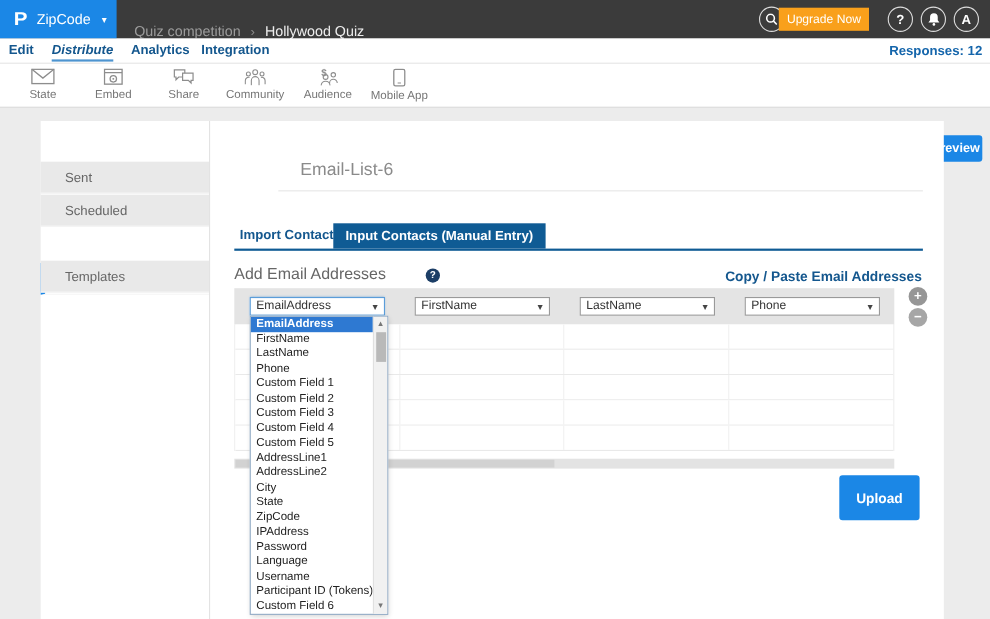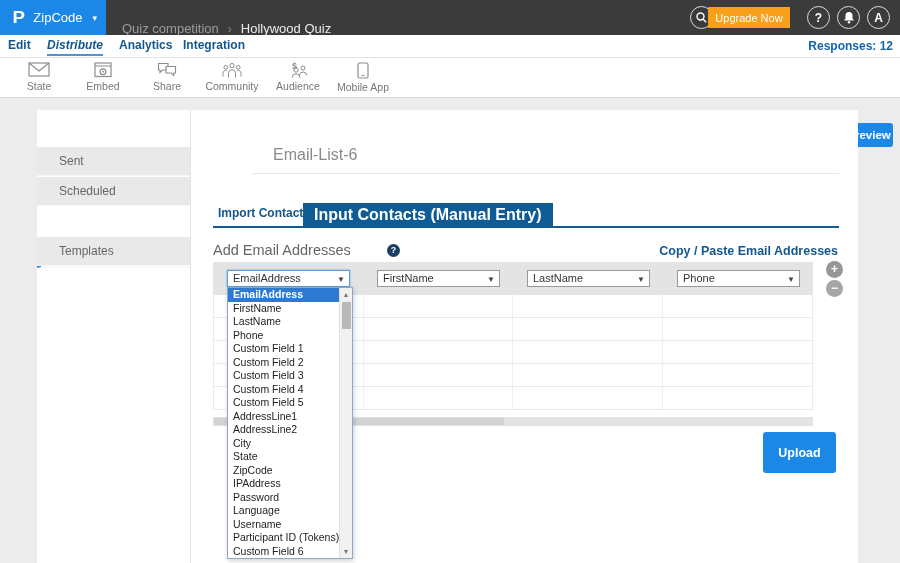--- a/index.html
+++ b/index.html
@@ -45,21 +45,21 @@
   .side-item { position:absolute; left:0; width:153px; height:29px; background:#e9e9e9; border-bottom:1px solid #f6f6f6;
                line-height:28px; padding-left:22px; font-size:12px; color:#666; cursor:pointer; }
   .side-item.active { background:#fff; color:#555; border-left:4px solid #1b87e6; padding-left:18px;margin-top:32px; }
   .side-divider { position:absolute; left:153px; top:0; width:1px; height:453px; background:#e3e3e3; }
 
   
   .list-title { position:absolute; left:236px; top:36px; font-size:16px; color:#8a8a8a; }
   .title-divider { position:absolute; left:216px; top:63px; width:586px; height:1px; background:#e6e6e6; }
   .tab-import { position:absolute; left:181px; top:96px; font-size:12px; font-weight:bold; color:#14578e; cursor:pointer; }
   .tab-manual { position:absolute; left:266px; top:93px; height:23px; line-height:23px; padding:0 11px;
-                background:#0f5b94; color:#fff; font-size:16px; font-weight:bold; cursor:pointer; }
+                background:#0f5b94; color:#fff; font-size:12px; font-weight:bold; cursor:pointer; }
   .tab-underline { position:absolute; left:176px; top:116px; width:626px; height:2px; background:#0f5b94; }
   .section-title { position:absolute; left:176px; top:132px; font-size:14.5px; color:#666; }
   .help-dot { position:absolute; left:350px; top:134px; width:13px; height:13px; border-radius:50%; background:#1c3e66;
               color:#fff; font-size:9px; font-weight:bold; text-align:center; line-height:13px; cursor:pointer; }
   .copy-link { position:absolute; right:20px; top:134px; font-size:12.5px; font-weight:bold; color:#14578e; cursor:pointer; }
 
   
   .tbl-header { position:absolute; left:176px; top:152px; width:600px; height:33px; background:#e4e4e4; display:flex; }
   .tbl-hcell { width:150px; height:33px; position:relative; }
   .hdr-select { position:absolute; left:14px; top:8px; width:123px; height:17px; background:#fff; border:1px solid #999;

